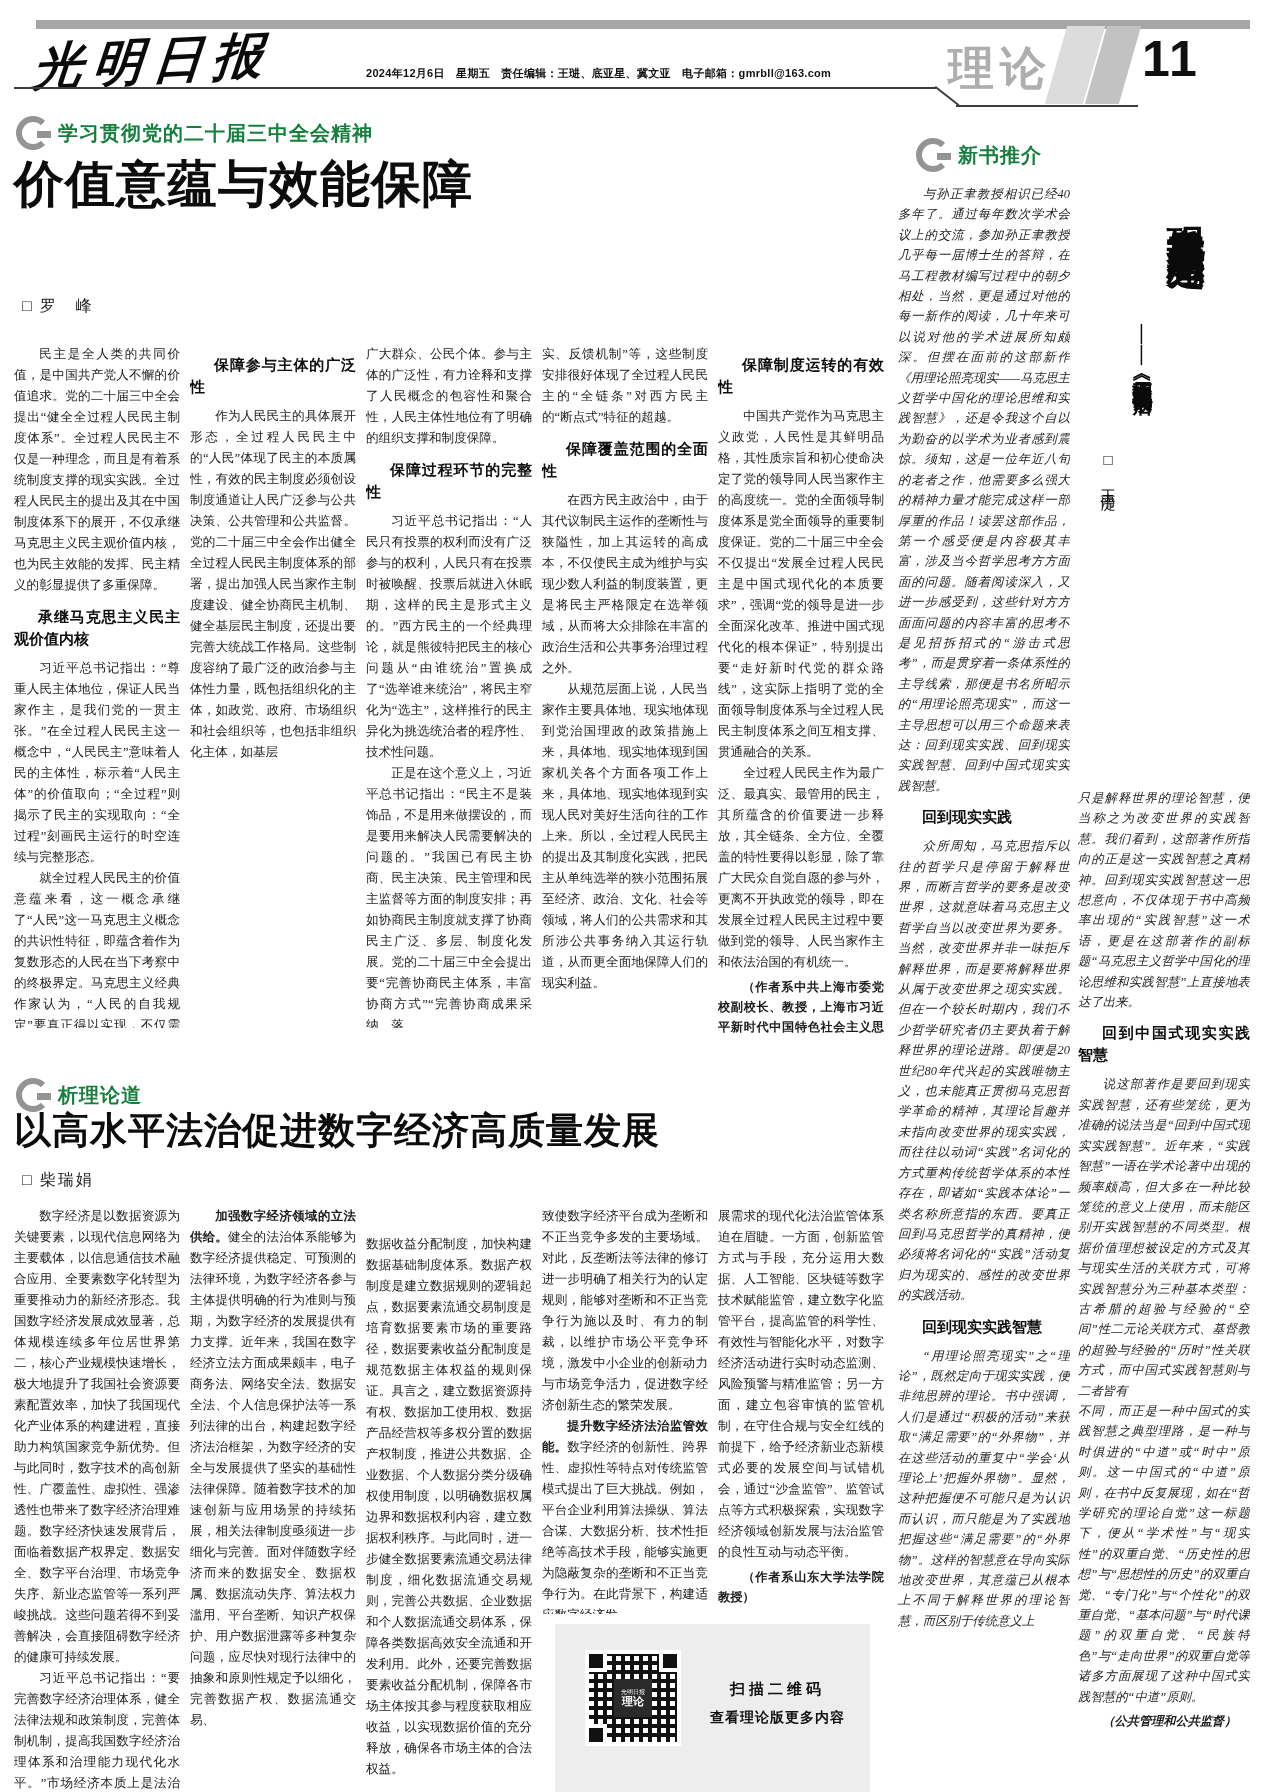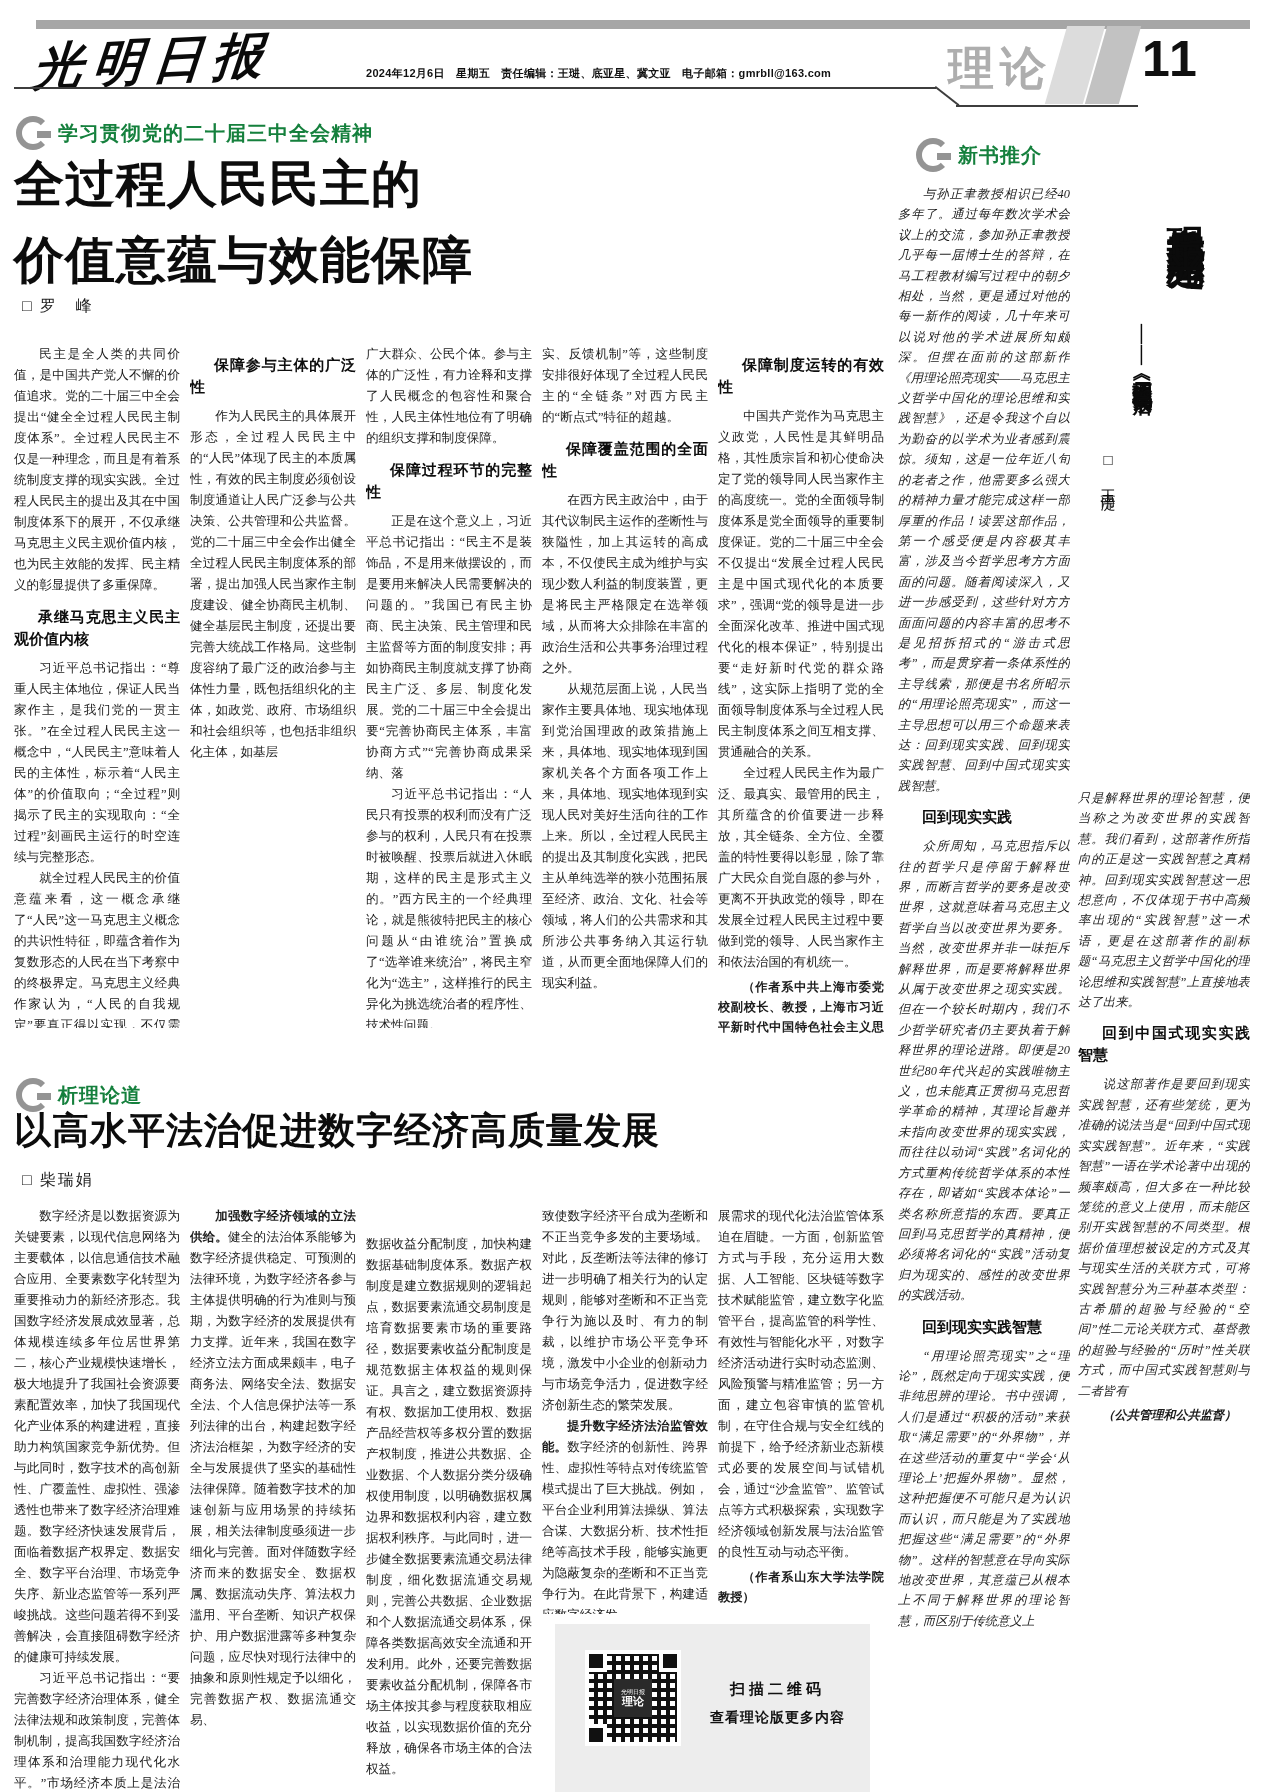--- a/index.html
+++ b/index.html
@@ -78,40 +78,39 @@
   <div class="mast-stripe1"></div>
   <div class="mast-stripe2"></div>
   <div class="mast-section">理论</div>
   <div class="mast-pageno">11</div>
 
   <div class="tag" style="left:16px;top:116px;">
     <span class="gicon"></span>
     <span class="tag-label">学习贯彻党的二十届三中全会精神</span>
   </div>
   <div class="a1-title">
-    <div>全过程人民民主的</div>
     <div>价值意蕴与效能保障</div>
   </div>
   <div class="byline" style="left:22px;top:296px;">□ 罗　峰</div>
 
   <div class="colblk" style="left:14px; top:344px;height:684px;">
       <p>民主是全人类的共同价值，是中国共产党人不懈的价值追求。党的二十届三中全会提出“健全全过程人民民主制度体系”。全过程人民民主不仅是一种理念，而且是有着系统制度支撑的现实实践。全过程人民民主的提出及其在中国制度体系下的展开，不仅承继马克思主义民主观价值内核，也为民主效能的发挥、民主精义的彰显提供了多重保障。</p>
       <div class="sub">承继马克思主义民主观价值内核</div>
       <p>习近平总书记指出：“尊重人民主体地位，保证人民当家作主，是我们党的一贯主张。”在全过程人民民主这一概念中，“人民民主”意味着人民的主体性，标示着“人民主体”的价值取向；“全过程”则揭示了民主的实现取向：“全过程”刻画民主运行的时空连续与完整形态。</p>
       <p>就全过程人民民主的价值意蕴来看，这一概念承继了“人民”这一马克思主义概念的共识性特征，即蕴含着作为复数形态的人民在当下考察中的终极界定。马克思主义经典作家认为，“人民的自我规定”要真正得以实现，不仅需要民主参与的主体与覆盖的范围具有广泛性，也需要程序上的全链条，即将民主的价值贯穿公共权力运作的全过程，否则人民的主体性就无以实</p>
     </div>
   <div class="colblk" style="left:190px;top:344px;height:684px;">
       <div class="sub">保障参与主体的广泛性</div>
       <p>作为人民民主的具体展开形态，全过程人民民主中的“人民”体现了民主的本质属性，有效的民主制度必须创设制度通道让人民广泛参与公共决策、公共管理和公共监督。党的二十届三中全会作出健全全过程人民民主制度体系的部署，提出加强人民当家作主制度建设、健全协商民主机制、健全基层民主制度，还提出要完善大统战工作格局。这些制度容纳了最广泛的政治参与主体性力量，既包括组织化的主体，如政党、政府、市场组织和社会组织等，也包括非组织化主体，如基层</p>
     </div>
   <div class="colblk" style="left:366px;top:344px;height:684px;">
       <p class="ni">广大群众、公民个体。参与主体的广泛性，有力诠释和支撑了人民概念的包容性和聚合性，人民主体性地位有了明确的组织支撑和制度保障。</p>
       <div class="sub">保障过程环节的完整性</div>
+      <p>习近平总书记指出：“人民只有投票的权利而没有广泛参与的权利，人民只有在投票时被唤醒、投票后就进入休眠期，这样的民主是形式主义的。”西方民主的一个经典理论，就是熊彼特把民主的核心问题从“由谁统治”置换成了“选举谁来统治”，将民主窄化为“选主”，这样推行的民主异化为挑选统治者的程序性、技术性问题。</p>
       <p>正是在这个意义上，习近平总书记指出：“民主不是装饰品，不是用来做摆设的，而是要用来解决人民需要解决的问题的。”我国已有民主协商、民主决策、民主管理和民主监督等方面的制度安排；再如协商民主制度就支撑了协商民主广泛、多层、制度化发展。党的二十届三中全会提出要“完善协商民主体系，丰富协商方式”“完善协商成果采纳、落</p>
-      <p>习近平总书记指出：“人民只有投票的权利而没有广泛参与的权利，人民只有在投票时被唤醒、投票后就进入休眠期，这样的民主是形式主义的。”西方民主的一个经典理论，就是熊彼特把民主的核心问题从“由谁统治”置换成了“选举谁来统治”，将民主窄化为“选主”，这样推行的民主异化为挑选统治者的程序性、技术性问题。</p>
     </div>
   <div class="colblk" style="left:542px;top:344px;height:684px;">
       <p class="ni">实、反馈机制”等，这些制度安排很好体现了全过程人民民主的“全链条”对西方民主的“断点式”特征的超越。</p>
       <div class="sub">保障覆盖范围的全面性</div>
       <p>在西方民主政治中，由于其代议制民主运作的垄断性与狭隘性，加上其运转的高成本，不仅使民主成为维护与实现少数人利益的制度装置，更是将民主严格限定在选举领域，从而将大众排除在丰富的政治生活和公共事务治理过程之外。</p>
       <p>从规范层面上说，人民当家作主要具体地、现实地体现到党治国理政的政策措施上来，具体地、现实地体现到国家机关各个方面各项工作上来，具体地、现实地体现到实现人民对美好生活向往的工作上来。所以，全过程人民民主的提出及其制度化实践，把民主从单纯选举的狭小范围拓展至经济、政治、文化、社会等领域，将人们的公共需求和其所涉公共事务纳入其运行轨道，从而更全面地保障人们的现实利益。</p>
     </div>
   <div class="colblk" style="left:718px;top:344px;height:690px;">
       <div class="sub">保障制度运转的有效性</div>
       <p>中国共产党作为马克思主义政党，人民性是其鲜明品格，其性质宗旨和初心使命决定了党的领导同人民当家作主的高度统一。党的全面领导制度体系是党全面领导的重要制度保证。党的二十届三中全会不仅提出“发展全过程人民民主是中国式现代化的本质要求”，强调“党的领导是进一步全面深化改革、推进中国式现代化的根本保证”，特别提出要“走好新时代党的群众路线”，这实际上指明了党的全面领导制度体系与全过程人民民主制度体系之间互相支撑、贯通融合的关系。</p>
@@ -174,16 +173,17 @@
       <p>与孙正聿教授相识已经40多年了。通过每年数次学术会议上的交流，参加孙正聿教授几乎每一届博士生的答辩，在马工程教材编写过程中的朝夕相处，当然，更是通过对他的每一新作的阅读，几十年来可以说对他的学术进展所知颇深。但摆在面前的这部新作《用理论照亮现实——马克思主义哲学中国化的理论思维和实践智慧》，还是令我这个自以为勤奋的以学术为业者感到震惊。须知，这是一位年近八旬的老者之作，他需要多么强大的精神力量才能完成这样一部厚重的作品！读罢这部作品，第一个感受便是内容极其丰富，涉及当今哲学思考方方面面的问题。随着阅读深入，又进一步感受到，这些针对方方面面问题的内容丰富的思考不是见招拆招式的“游击式思考”，而是贯穿着一条体系性的主导线索，那便是书名所昭示的“用理论照亮现实”，而这一主导思想可以用三个命题来表达：回到现实实践、回到现实实践智慧、回到中国式现实实践智慧。</p>
       <div class="sub">回到现实实践</div>
       <p>众所周知，马克思指斥以往的哲学只是停留于解释世界，而断言哲学的要务是改变世界，这就意味着马克思主义哲学自当以改变世界为要务。当然，改变世界并非一味拒斥解释世界，而是要将解释世界从属于改变世界之现实实践。但在一个较长时期内，我们不少哲学研究者仍主要执着于解释世界的理论进路。即便是20世纪80年代兴起的实践唯物主义，也未能真正贯彻马克思哲学革命的精神，其理论旨趣并未指向改变世界的现实实践，而往往以动词“实践”名词化的方式重构传统哲学体系的本性存在，即诸如“实践本体论”一类名称所意指的东西。要真正回到马克思哲学的真精神，便必须将名词化的“实践”活动复归为现实的、感性的改变世界的实践活动。</p>
       <div class="sub">回到现实实践智慧</div>
       <p>“用理论照亮现实”之“理论”，既然定向于现实实践，便非纯思辨的理论。书中强调，人们是通过“积极的活动”来获取“满足需要”的“外界物”，并在这些活动的重复中“学会‘从理论上’把握外界物”。显然，这种把握便不可能只是为认识而认识，而只能是为了实践地把握这些“满足需要”的“外界物”。这样的智慧意在导向实际地改变世界，其意蕴已从根本上不同于解释世界的理论智慧，而区别于传统意义上</p>
     </div>
   <div class="colblk kai" style="left:1078px;top:788px;width:172px;height:998px;">
       <p class="ni">只是解释世界的理论智慧，便当称之为改变世界的实践智慧。我们看到，这部著作所指向的正是这一实践智慧之真精神。回到现实实践智慧这一思想意向，不仅体现于书中高频率出现的“实践智慧”这一术语，更是在这部著作的副标题“马克思主义哲学中国化的理论思维和实践智慧”上直接地表达了出来。</p>
       <div class="sub">回到中国式现实实践智慧</div>
       <p>说这部著作是要回到现实实践智慧，还有些笼统，更为准确的说法当是“回到中国式现实实践智慧”。近年来，“实践智慧”一语在学术论著中出现的频率颇高，但大多在一种比较笼统的意义上使用，而未能区别开实践智慧的不同类型。根据价值理想被设定的方式及其与现实生活的关联方式，可将实践智慧分为三种基本类型：古希腊的超验与经验的“空间”性二元论关联方式、基督教的超验与经验的“历时”性关联方式，而中国式实践智慧则与二者皆有</p>
+      <p class="ni">不同，而正是一种中国式的实践智慧之典型理路，是一种与时俱进的“中道”或“时中”原则。这一中国式的“中道”原则，在书中反复展现，如在“哲学研究的理论自觉”这一标题下，便从“学术性”与“现实性”的双重自觉、“历史性的思想”与“思想性的历史”的双重自觉、“专门化”与“个性化”的双重自觉、“基本问题”与“时代课题”的双重自觉、“民族特色”与“走向世界”的双重自觉等诸多方面展现了这种中国式实践智慧的“中道”原则。</p>
       <div class="attr">（公共管理和公共监督）</div>
     </div>
 
 </div>
 
 </body></html>

